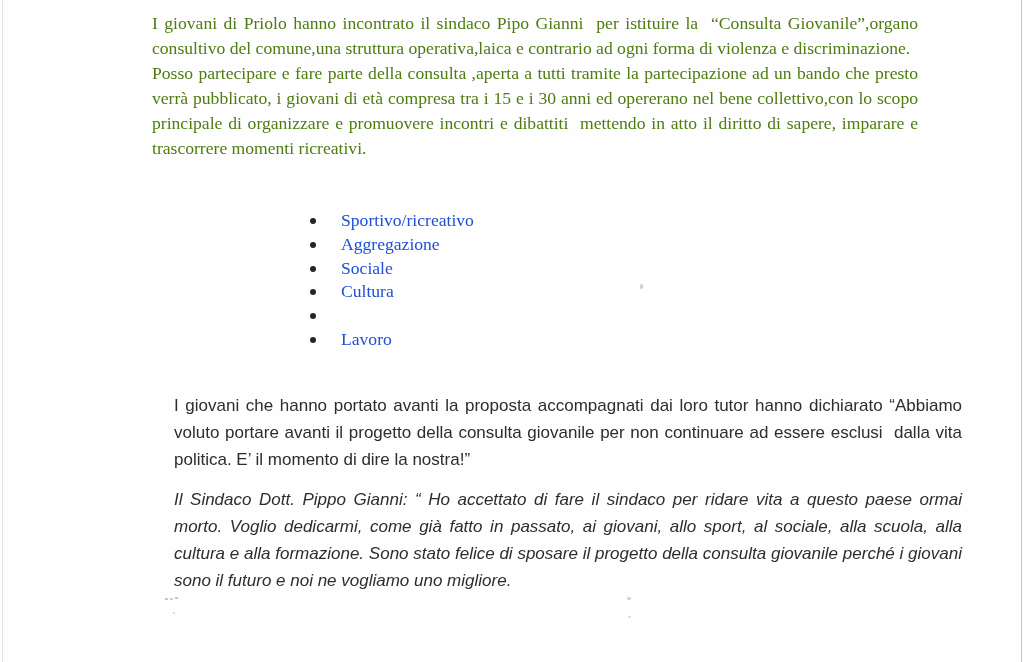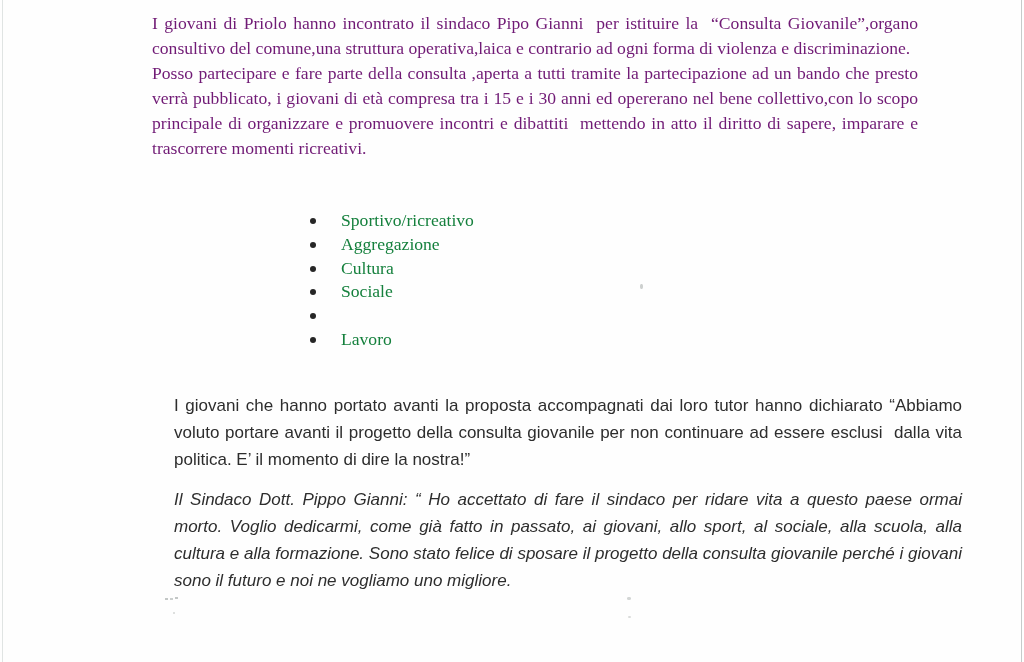--- a/index.html
+++ b/index.html
@@ -12,30 +12,30 @@
   
   .edge-line{position:absolute;top:0;width:1px;height:662px;}
   .edge-line.left{left:2px;background:#e0e4e3;}
   .edge-line.right{left:1021px;background:#c6cbca;}
 
   
   .serif-block{
     position:absolute;left:152px;top:11px;width:766px;
     font-family:"Liberation Serif", serif;
     font-size:17.6px;line-height:25.1px;
-    color:#701a75;text-align:justify;
+    color:#4d7c0f;text-align:justify;
   }
   .serif-block p{margin:0;white-space:pre-wrap;}
 
   
   .ambiti-list{
     position:absolute;left:310px;top:209px;
     margin:0;padding:0;list-style:none;
     font-family:"Liberation Serif", serif;
-    font-size:17.6px;color:#15803d;
+    font-size:17.6px;color:#1d4ed8;
   }
   .ambiti-list li{position:relative;padding-left:31px;height:23.8px;line-height:23.8px;}
   .bullet{
     position:absolute;left:0;top:9px;
     width:6px;height:6px;border-radius:50%;
     background:#262626;
   }
 
   
   .sans-block{
@@ -73,25 +73,25 @@
     <li>
       <span class="bullet"></span>
       <span>Sportivo/ricreativo</span>
     </li>
     <li>
       <span class="bullet"></span>
       <span>Aggregazione</span>
     </li>
     <li>
       <span class="bullet"></span>
-      <span>Cultura</span>
+      <span>Sociale</span>
     </li>
     <li>
       <span class="bullet"></span>
-      <span>Sociale</span>
+      <span>Cultura</span>
     </li>
     <li>
       <span class="bullet"></span>
     </li>
     <li>
       <span class="bullet"></span>
       <span>Lavoro</span>
     </li>
   </ul>
 

